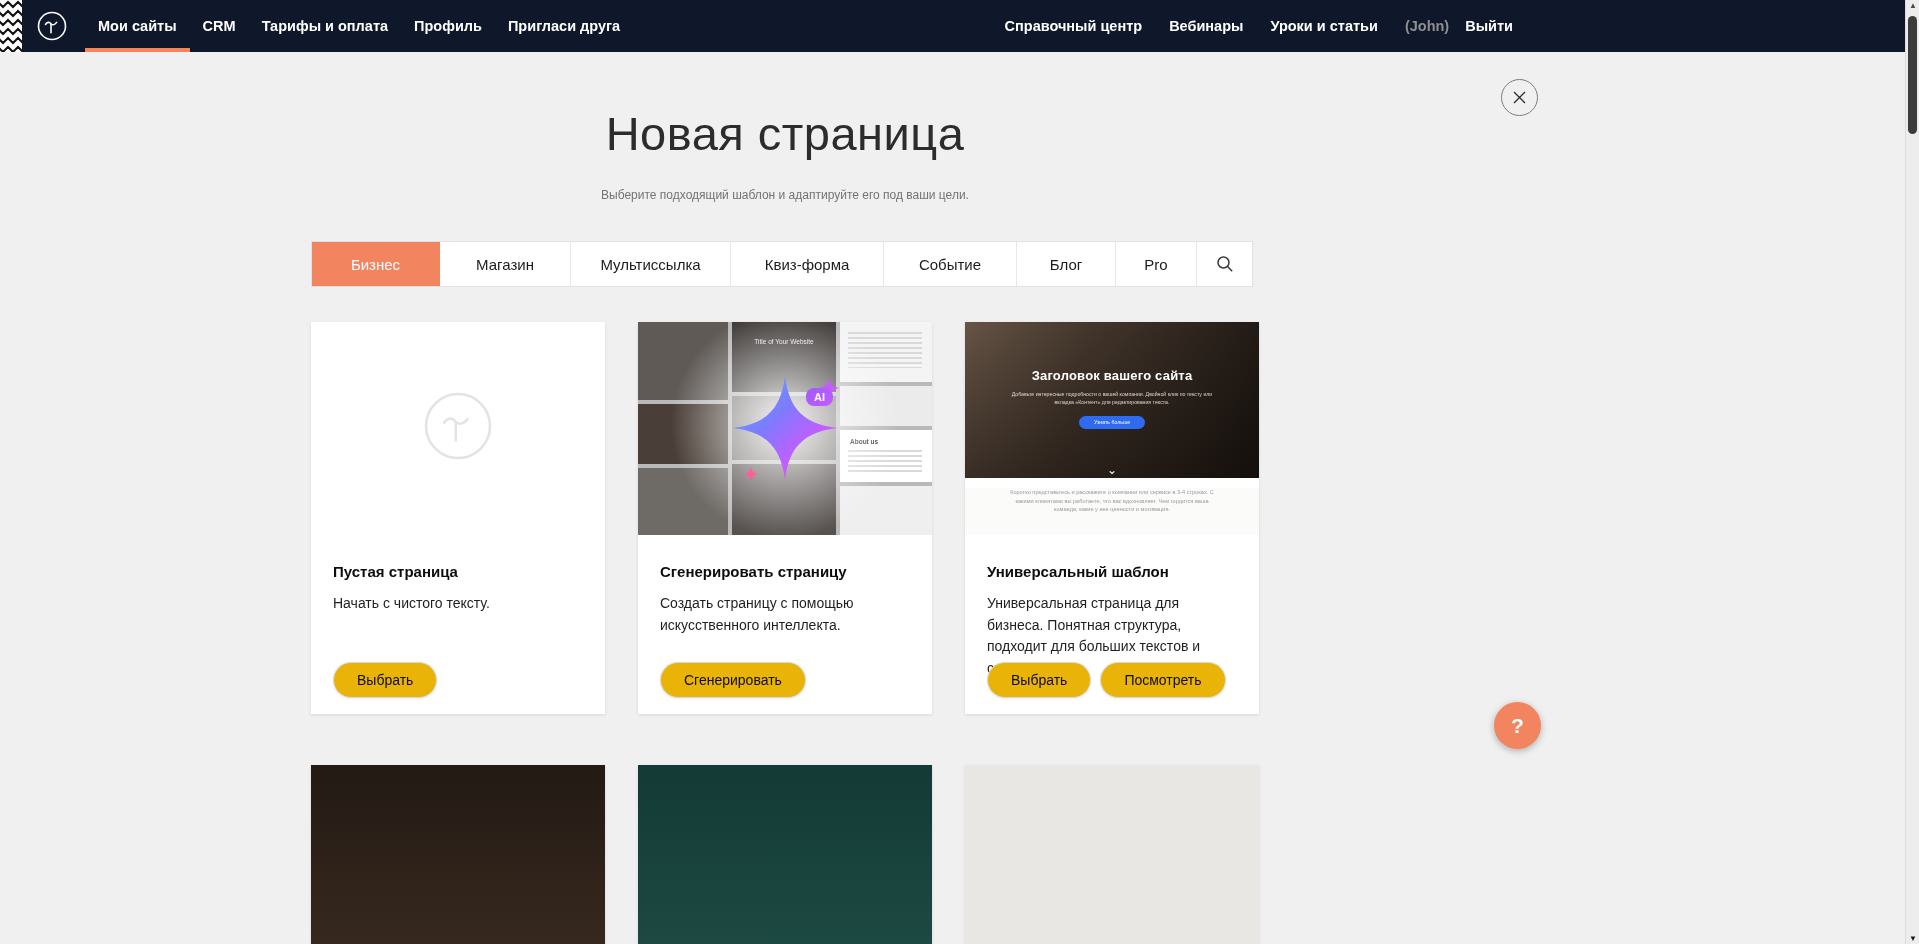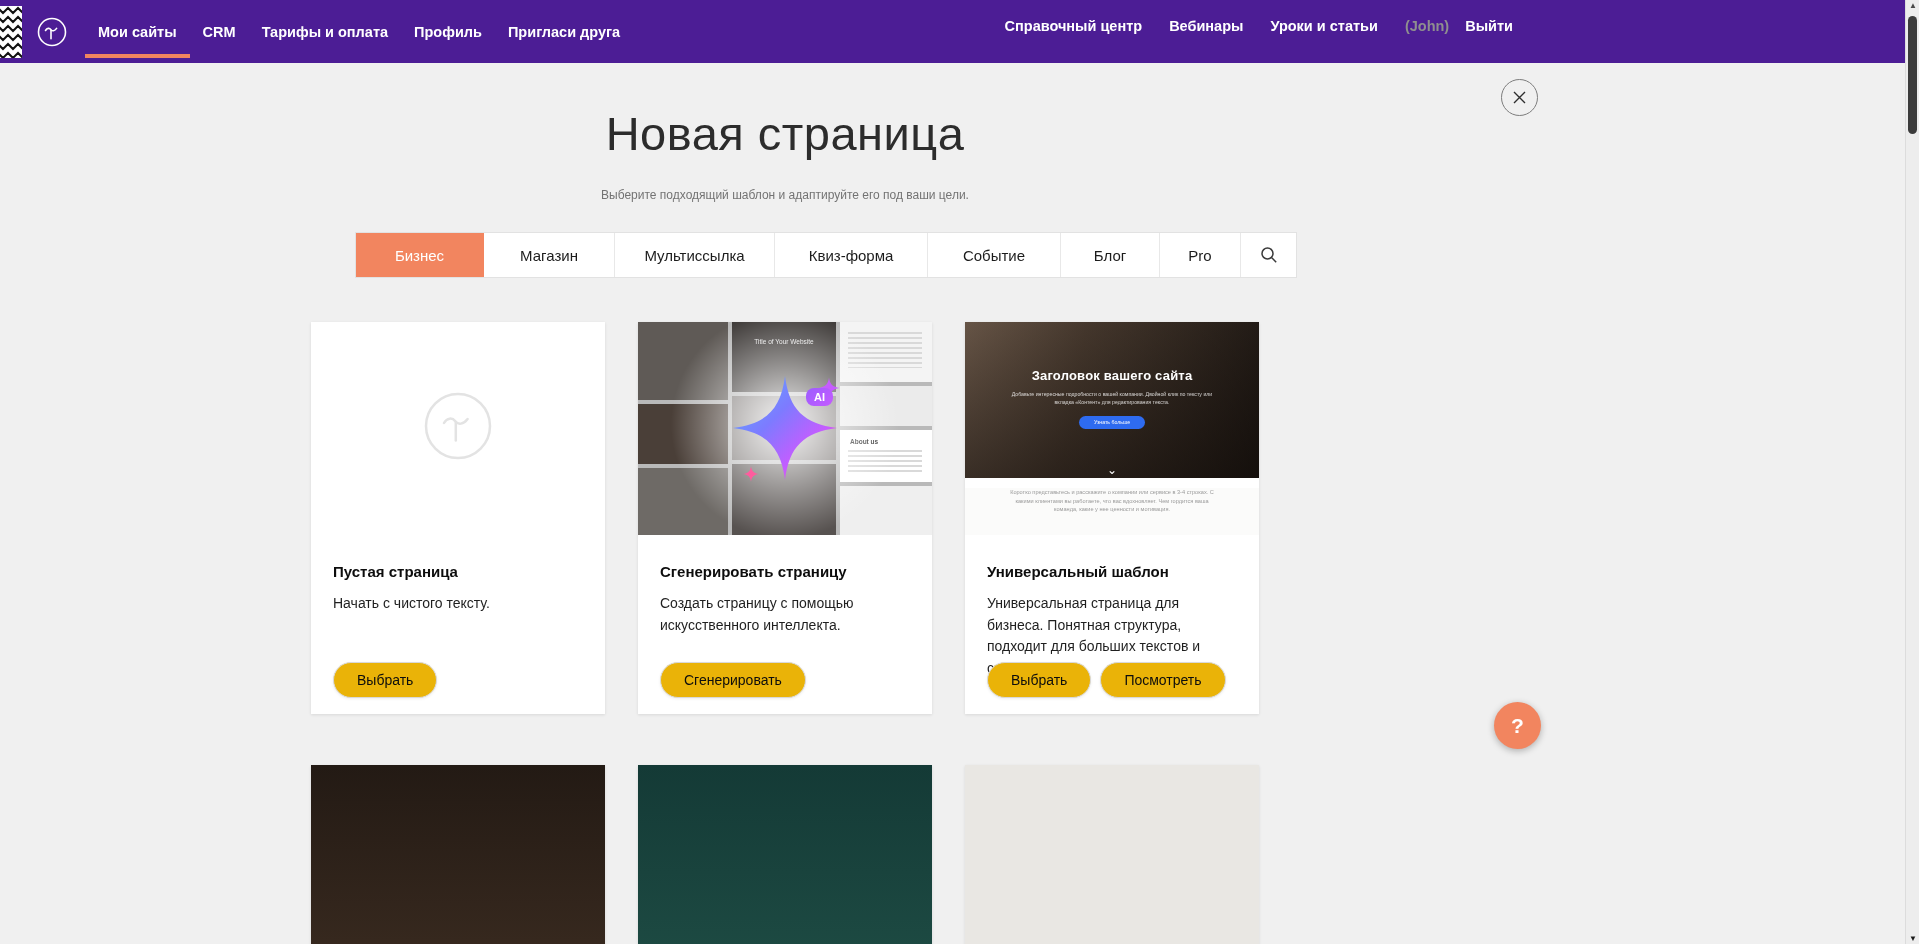--- a/index.html
+++ b/index.html
@@ -4,42 +4,42 @@
 <style>
   :root { --accent:#f2855f; }
   * { box-sizing:border-box; }
   html,body { margin:0; padding:0; }
   body {
     width:1919px; height:944px; overflow:hidden; position:relative;
     background:#f0f0f0; font-family:"Liberation Sans", sans-serif; color:#111;
   }
 
   
-  .topbar { position:absolute; top:0; left:0; width:1905px; height:63px; background:#4c1d95; display:flex; align-items:center; z-index:20; }
+  .topbar { position:absolute; top:0; left:0; width:1905px; height:52px; background:#0f172a; display:flex; align-items:center; z-index:20; }
   .zigzag { width:22px; height:52px; background:#fff; flex:none; }
   .logo { margin-left:13px; flex:none; cursor:pointer; display:flex; }
   .nav-left { display:flex; align-items:center; height:52px; margin-left:16px; }
   .nav-item { color:#fff; font-weight:700; font-size:14.5px; padding:0 13px; height:52px; line-height:52px; position:relative; cursor:pointer; white-space:nowrap; }
   .nav-item.active::after { content:""; position:absolute; left:0; right:0; bottom:0; height:4px; background:var(--accent); }
   .nav-right { position:absolute; right:392px; top:0; height:52px; display:flex; align-items:center; gap:27px; }
   .nav-right .nav-item { padding:0; }
   .user-wrap { display:flex; align-items:center; gap:16px; height:52px; line-height:52px; }
   .user-name { color:#8f8f8f; font-weight:700; font-size:14.5px; }
   .logout { color:#fff; font-weight:700; font-size:14.5px; cursor:pointer; }
 
   
   .close-btn { position:absolute; left:1501px; top:79px; width:37px; height:37px; border:1.5px solid #7d7d7d; border-radius:50%;
     display:flex; align-items:center; justify-content:center; cursor:pointer; z-index:10; }
 
   
   .page-title { position:absolute; top:106px; left:0; width:1570px; text-align:center; font-size:47px; font-weight:300; color:#2c2c2c; letter-spacing:0.5px; }
   .page-subtitle { position:absolute; top:188px; left:0; width:1570px; text-align:center; font-size:12px; font-weight:300; color:#737373; }
 
   
-  .tabs { position:absolute; left:311px; top:232px; height:46px; display:flex; background:#fff; border:1px solid #e2e2e2; z-index:5;margin-left:44px; }
+  .tabs { position:absolute; left:311px; top:241px; height:46px; display:flex; background:#fff; border:1px solid #e2e2e2; z-index:5; }
   .tab { display:flex; align-items:center; justify-content:center; font-size:15px; color:#1c1c1c; border-right:1px solid #e8e8e8; cursor:pointer; height:44px; }
   .tab:last-child { border-right:none; }
   .tab.active { background:var(--accent); color:#fff; border-right:1px solid var(--accent); }
   .t0{width:128px}.t1{width:131px}.t2{width:160px}.t3{width:153px}.t4{width:133px}.t5{width:99px}.t6{width:81px}.t7{width:55px}
 
   
   .grid { position:absolute; left:311px; top:322px; display:grid; grid-template-columns:294px 294px 294px; column-gap:33px; }
   .grid2 { position:absolute; left:311px; top:765px; display:grid; grid-template-columns:294px 294px 294px; column-gap:33px; }
   .card { width:294px; height:392px; background:#fff; box-shadow:0 1px 3px rgba(0,0,0,0.10); display:flex; flex-direction:column; position:relative; cursor:pointer; }
   .card-preview { height:213px; position:relative; overflow:hidden; flex:none; }

